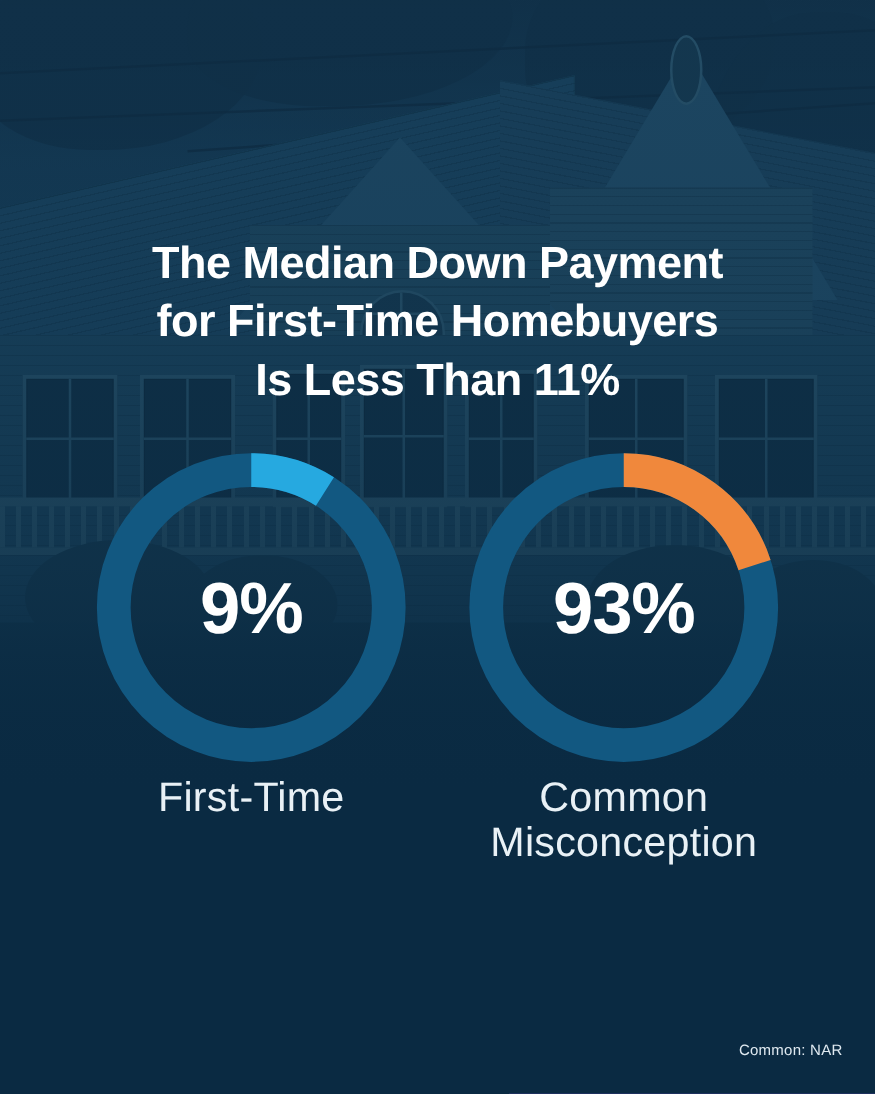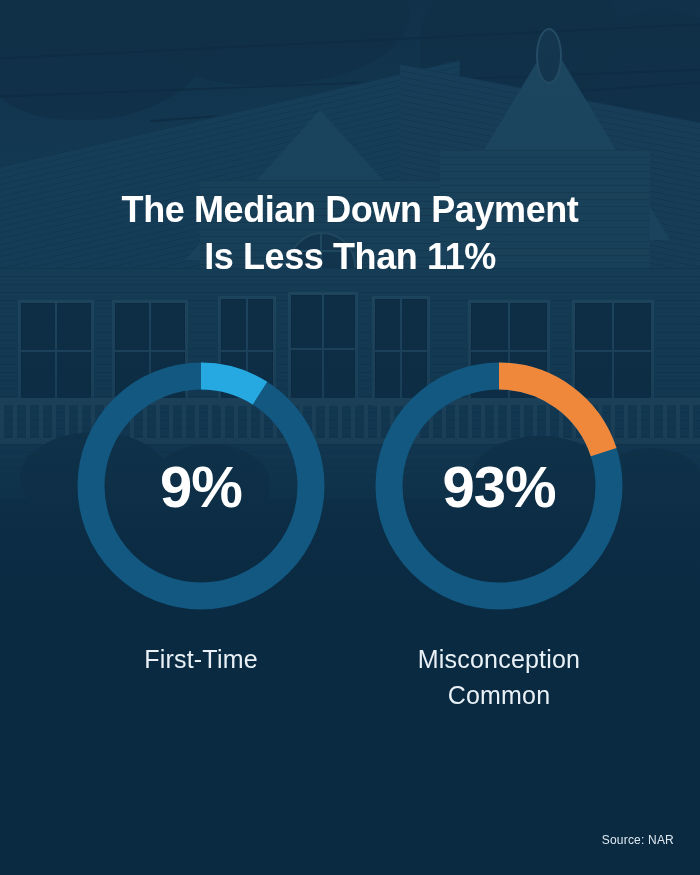--- a/index.html
+++ b/index.html
@@ -291,24 +291,24 @@
     width: 248px; height: 248px;
     display: flex;
     align-items: center;
     justify-content: center;
     color: #ffffff;
     font-size: 58px;
     font-weight: bold;
     letter-spacing: -1px;
   }
   .chart-label {
-    margin-top: 31px;
+    margin-top: 10px;
     text-align: center;
     color: #e9f1f6;
-    font-size: 25px;
+    font-size: 33px;
     font-weight: normal;
     line-height: 36px;
     letter-spacing: .2px;
   }
   .chart-label .lb-line { display: block; }
 
   .source {
     position: absolute;
     right: 26px;
     bottom: 28px;
@@ -369,20 +369,21 @@
     <div class="lawn"></div>
 
     <div class="overlay-tint"></div>
     <div class="overlay-flat"></div>
   </div>
 
   <div class="content">
 
     <div class="headline">
       <span class="hl-line">The Median Down Payment</span>
+      <span class="hl-line">for First-Time Homebuyers</span>
       <span class="hl-line">Is Less Than 11%</span>
     </div>
 
     <div class="charts">
 
       <div class="chart-col">
         <div class="donut-wrap">
           <svg viewBox="0 0 248 248">
             <circle cx="124" cy="124" r="110" fill="none" stroke="#125881" stroke-width="27"></circle>
             <circle id="arc-0" cx="124" cy="124" r="110" fill="none" stroke="#26A9E0" stroke-width="27" stroke-linecap="butt" transform="rotate(-90 124 124)" stroke-dasharray="62.20353454107791 628.9468492486766" stroke-dashoffset="0"></circle>
@@ -396,23 +397,23 @@
 
       <div class="chart-col">
         <div class="donut-wrap">
           <svg viewBox="0 0 248 248">
             <circle cx="124" cy="124" r="110" fill="none" stroke="#125881" stroke-width="27"></circle>
             <circle id="arc-1" cx="124" cy="124" r="110" fill="none" stroke="#F0883C" stroke-width="27" stroke-linecap="butt" transform="rotate(-90 124 124)" stroke-dasharray="138.2300767579509 552.9203070318036" stroke-dashoffset="0"></circle>
           </svg>
           <div class="donut-value">93%</div>
         </div>
         <div class="chart-label">
+          <span class="lb-line">Common</span>
           <span class="lb-line">Misconception</span>
-          <span class="lb-line">Common</span>
         </div>
       </div>
 
     </div>
 
-    <div class="source">Source: NAR</div>
+    <div class="source">Common: NAR</div>
 
   </div>
 </div>
 
 </body></html>

